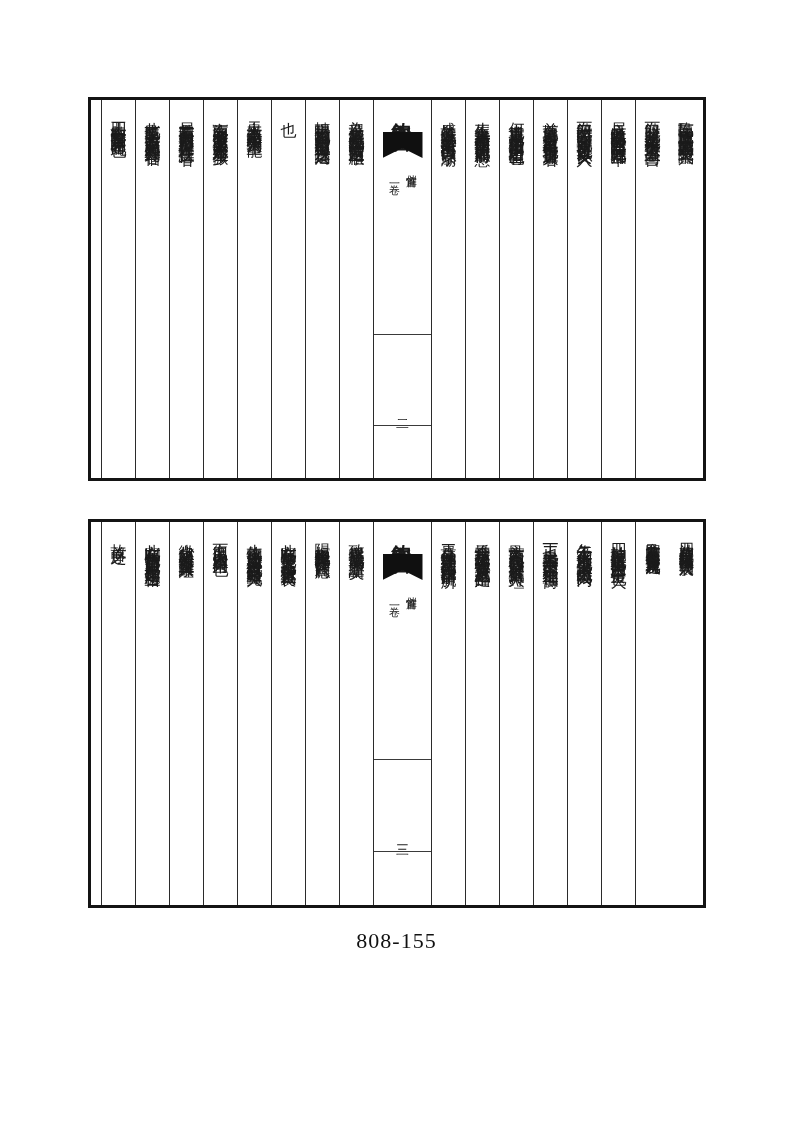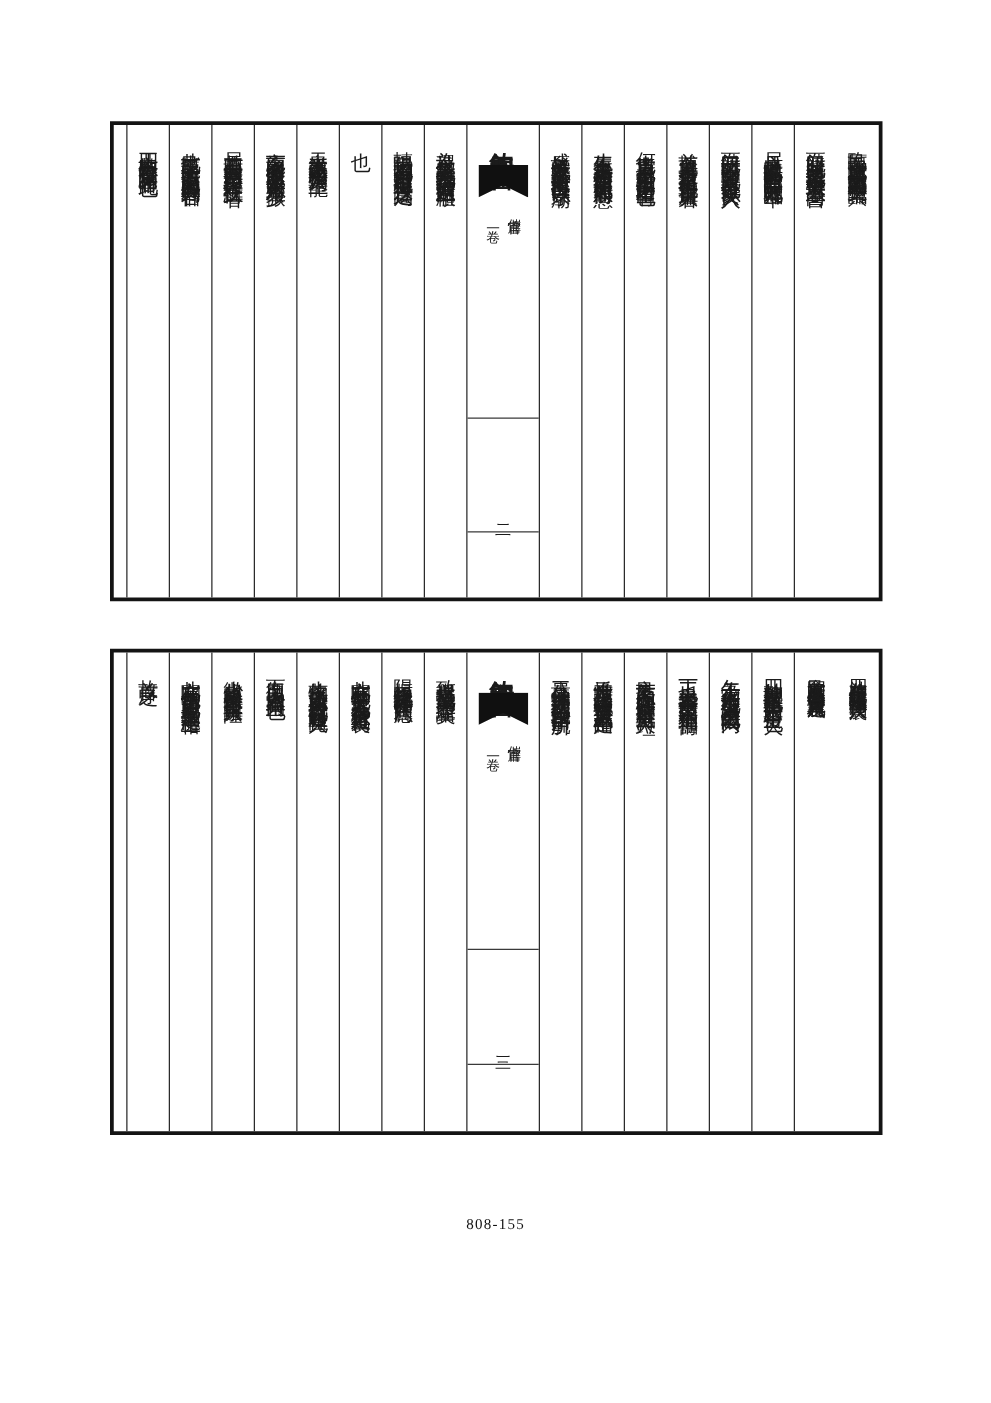--- a/index.html
+++ b/index.html
@@ -43,22 +43,22 @@
   .small-labels .vtext{font-size:11px;letter-spacing:1px;color:#222;}
   .vol-label{margin-top:10px;}
   .center-rule{width:100%;border-top:1px solid #3a3a3a;position:absolute;left:0;}
   .rule-a{top:62%;}
   .rule-b{top:86%;}
   .folio{
     position:absolute;bottom:12%;left:50%;transform:translateX(-50%);
     font-size:13px;
   }
   #footer-number{
-    position:absolute;top:972px;left:0;width:793px;text-align:center;
-    font-family:"Liberation Serif",serif;font-size:12px;letter-spacing:1px;color:#111;
+    position:absolute;top:928px;left:0;width:793px;text-align:center;
+    font-family:"Liberation Serif",serif;font-size:22px;letter-spacing:1px;color:#111;
   }
 </style>
 </head>
 <body>
 
 <div class="block" id="top-block">
   <div class="col">
       <span class="vtext">臨艮而富虎賁臨震而武太史臨丙而文長平臨㢲</span>
     </div>
   <div class="col">

